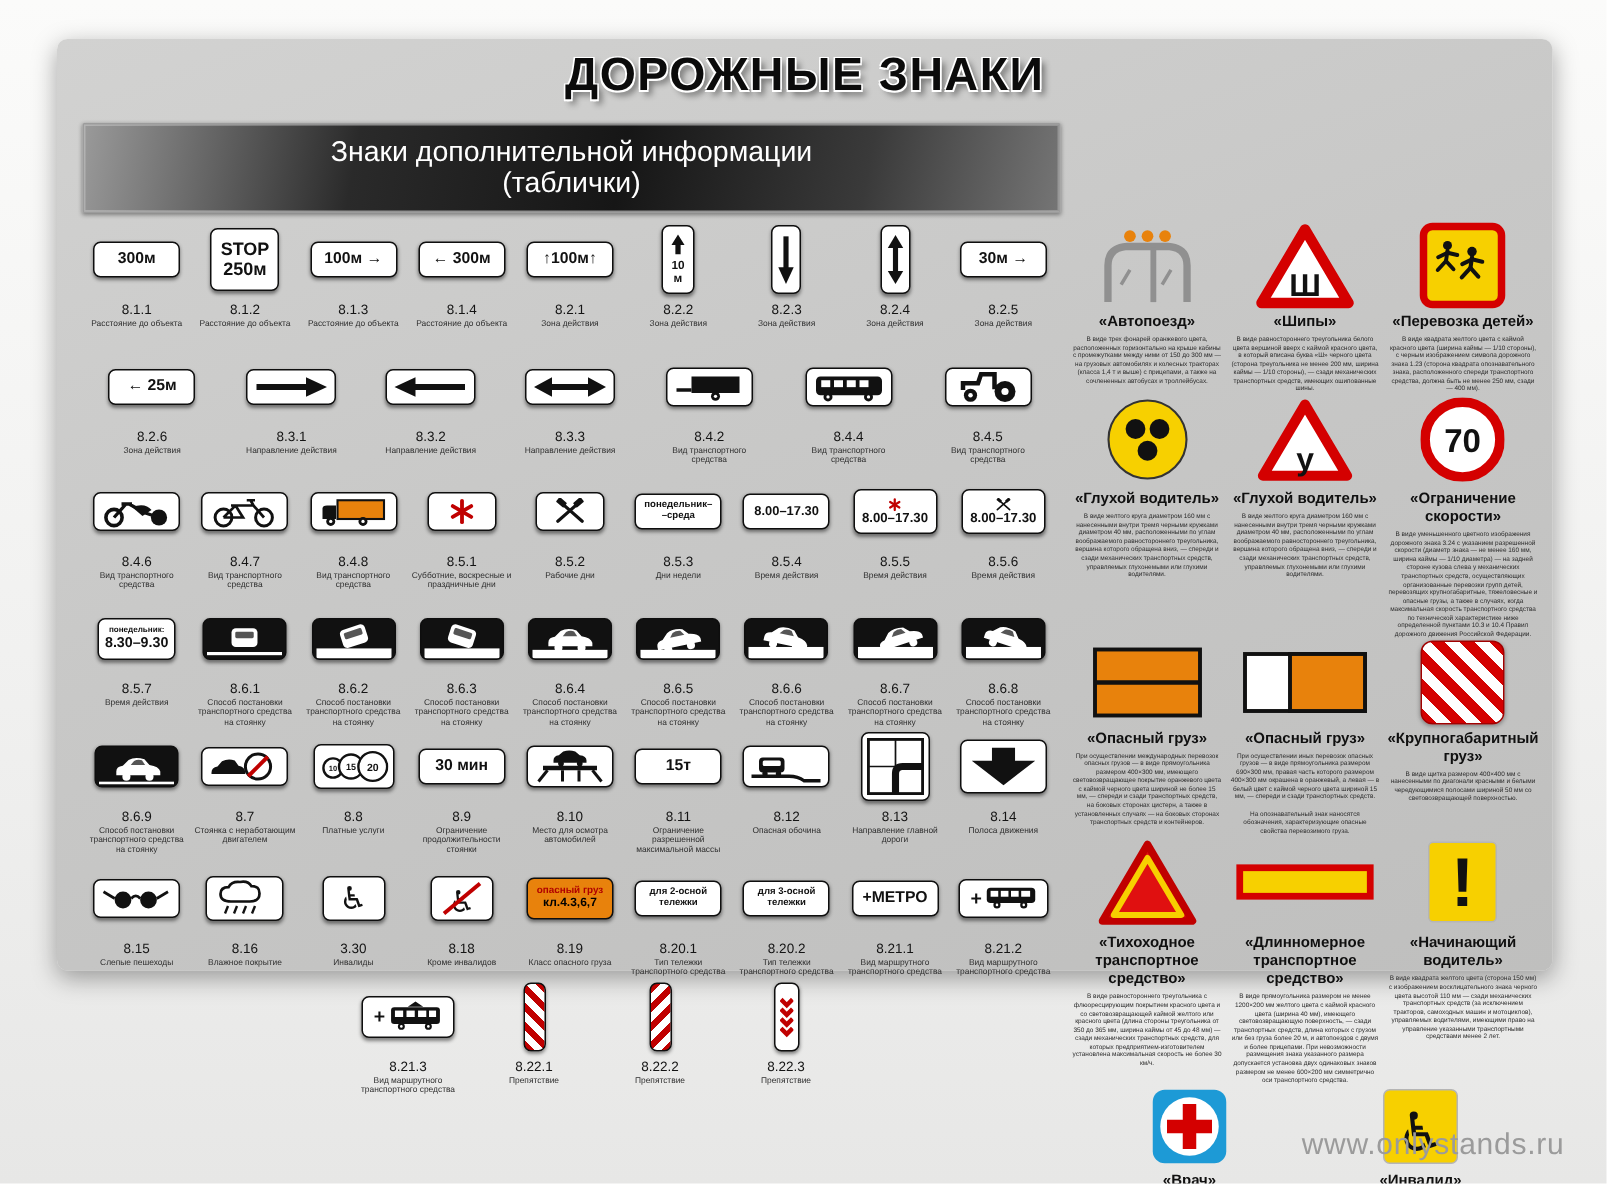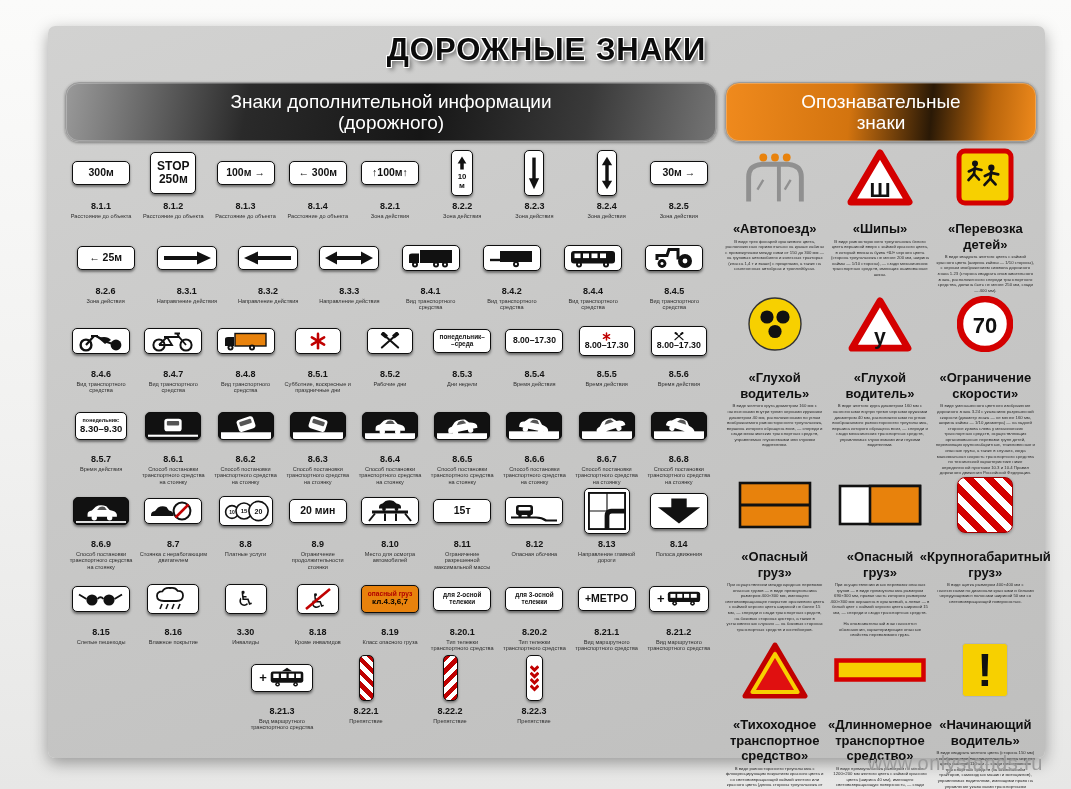--- a/index.html
+++ b/index.html
@@ -2,31 +2,31 @@
 <html><head>
 <meta charset="utf-8">
 <style>
   html,body{margin:0;padding:0;}
   body{
     width:1071px;height:789px;position:relative;overflow:hidden;
     background:linear-gradient(180deg,#fbfbfa 0%,#f1f1f0 55%,#e7e7e6 100%);
     font-family:"Liberation Sans","DejaVu Sans",sans-serif;
   }
   .poster{
-    position:absolute;left:48px;top:26px;width:997px;height:732px;
+    position:absolute;left:38px;top:26px;width:997px;height:621px;
     background:linear-gradient(160deg,#d2d2d1 0%,#c8c8c7 45%,#bfbfbe 100%);
     border-radius:7px;box-shadow:0 5px 16px rgba(0,0,0,.35);
   }
   .title{
     position:absolute;left:0;top:6px;width:100%;margin:0;text-align:center;
     font-size:31px;font-weight:bold;letter-spacing:1px;color:#0b0b0b;
     text-shadow:-1px -1px 0 #fff,1px -1px 0 #fff,-1px 1px 0 #fff,1px 1px 0 #fff,3px 3px 4px rgba(0,0,0,.45);
   }
   .hdr{
-    position:absolute;top:56px;height:58px;border-radius:14px;
+    position:absolute;top:56px;height:58px;border-radius:1px;
     display:flex;flex-direction:column;align-items:center;justify-content:center;
     color:#fff;font-size:19px;line-height:1.12;text-align:left;
     border:1px solid #9c9c9c;box-shadow:inset 0 0 0 1px rgba(255,255,255,.25),0 1px 3px rgba(0,0,0,.4);
   }
   .hdr-left{
     left:17px;width:650px;
     background:linear-gradient(100deg,#9a9a9a 0%,#2a2a2a 28%,#161616 55%,#3a3a3a 80%,#757575 100%);
   }
   .hdr-right{
     left:677px;width:310px;
@@ -39,45 +39,41 @@
   .prow.last .pcell{flex:0 0 78px;}
   .signarea{height:50px;display:flex;align-items:center;justify-content:flex-end;}
   .plate{
     background:#fff;border:1.6px solid #0e0e0e;border-radius:5px;box-sizing:border-box;
     display:flex;align-items:center;justify-content:center;gap:2px;
     font-weight:bold;color:#111;box-shadow:0 1.5px 2.5px rgba(0,0,0,.45);
     line-height:1.05;text-align:center;flex-direction:row;padding:1px 3px;
   }
   .plate.col{flex-direction:column;gap:0;}
   .plate.pdark{background:#111;padding:0;}
-  .pnum{font-size:9px;font-weight:bold;color:#141414;margin-top:3px;}
+  .pnum{font-size:9px;font-weight:normal;color:#141414;margin-top:3px;}
   .pcap{font-size:5.6px;color:#2e2e2e;text-align:center;line-height:1.2;margin-top:1.5px;max-width:70px;}
   #ident-col{position:absolute;left:677px;top:122px;width:310px;}
   .irow{display:grid;grid-template-columns:repeat(3,1fr);gap:6px;}
   .irow.two{grid-template-columns:repeat(2,128px);justify-content:center;gap:26px;}
   .ident{display:flex;flex-direction:column;align-items:center;min-width:0;}
   .iiconarea{display:flex;align-items:center;justify-content:center;}
-  .ititle{font-size:13px;font-weight:bold;color:#101010;text-align:center;margin-top:15px;line-height:1.2;}
+  .ititle{font-size:10px;font-weight:bold;color:#101010;text-align:center;margin-top:3px;line-height:1.2;}
   .idesc{font-size:4.3px;color:#2b2b2b;text-align:center;line-height:1.3;margin-top:2px;white-space:pre-line;}
   .watermark{
     position:absolute;right:28px;top:752px;font-size:20px;color:#9b9b9b;letter-spacing:.5px;
   }
 </style>
 </head>
 <body>
 
 <div class="poster">
   <h1 class="title">ДОРОЖНЫЕ ЗНАКИ</h1>
   <div class="hdr hdr-left">
     <span>Знаки дополнительной информации</span>
-    <span>(дорожного)</span>
-  </div>
-  <div class="hdr hdr-right">
-    <span>Опознавательные</span>
-    <span>знаки</span>
+    <span>(таблички)</span>
   </div>
   <div id="plates-grid">
       <div class="prow" style="height: 85px;">
         <div class="pcell">
           <div class="signarea">
             <span class="plate " style="width:58px;height:24px">
               <span style="font-size:10.5px">300м</span>
             </span>
           </div>
           <div class="pnum">8.1.1</div>
@@ -202,38 +198,20 @@
         <div class="pcell">
           <div class="signarea">
             <span class="plate " style="width:60px;height:24px">
               <svg width="52" height="16" viewBox="0 0 52 16">
                 <polygon points="14,1.5 2,8 14,14.5 14,10 38,10 38,14.5 50,8 38,1.5 38,6 14,6" fill="#111"></polygon>
               </svg>
             </span>
           </div>
           <div class="pnum">8.3.3</div>
           <div class="pcap">Направление действия</div>
-        </div>
-        <div class="pcell">
-          <div class="signarea">
-            <span class="plate " style="width:58px;height:26px">
-              <svg width="50" height="22" viewBox="0 0 50 22">
-                <path d="M13 16 L3 16 L3 8.5 Q3 6.5 6 6.5 L13 6.5 Z" fill="#111"></path>
-                <rect x="14" y="3" width="32" height="13" fill="#111"></rect>
-                <circle cx="9" cy="17.6" r="3" fill="#111"></circle>
-                <circle cx="9" cy="17.6" r="1.1" fill="#fff"></circle>
-                <circle cx="30" cy="17.6" r="3" fill="#111"></circle>
-                <circle cx="30" cy="17.6" r="1.1" fill="#fff"></circle>
-                <circle cx="39" cy="17.6" r="3" fill="#111"></circle>
-                <circle cx="39" cy="17.6" r="1.1" fill="#fff"></circle>
-              </svg>
-            </span>
-          </div>
-          <div class="pnum">8.4.1</div>
-          <div class="pcap">Вид транспортного средства</div>
         </div>
         <div class="pcell">
           <div class="signarea">
             <span class="plate " style="width:58px;height:26px">
               <svg width="50" height="22" viewBox="0 0 50 22">
                 <line x1="3" y1="13" x2="13" y2="13" stroke="#111" stroke-width="2.4"></line>
                 <rect x="13" y="4" width="32" height="11" fill="#111"></rect>
                 <circle cx="29" cy="17.2" r="3" fill="#111"></circle>
                 <circle cx="29" cy="17.2" r="1.1" fill="#fff"></circle>
               </svg>
@@ -589,21 +567,21 @@
                 <text x="35.5" y="15.8" font-size="7" font-weight="bold" text-anchor="middle" fill="#111">20</text>
               </svg>
             </span>
           </div>
           <div class="pnum">8.8</div>
           <div class="pcap">Платные услуги</div>
         </div>
         <div class="pcell">
           <div class="signarea">
             <span class="plate " style="width:58px;height:24px">
-              <span style="font-size:10.5px">20 мин</span>
+              <span style="font-size:10.5px">30 мин</span>
             </span>
           </div>
           <div class="pnum">8.9</div>
           <div class="pcap">Ограничение продолжительности стоянки</div>
         </div>
         <div class="pcell">
           <div class="signarea">
             <span class="plate " style="width:58px;height:28px">
               <svg width="50" height="24" viewBox="0 0 50 24">
                 <path d="M14 8 Q14 5 17.5 4.5 L20.5 2 Q24.5 0.5 28.5 2 L31.5 4.5 Q36 5 36 8 L36 9.5 L14 9.5 Z" fill="#111"></path>

